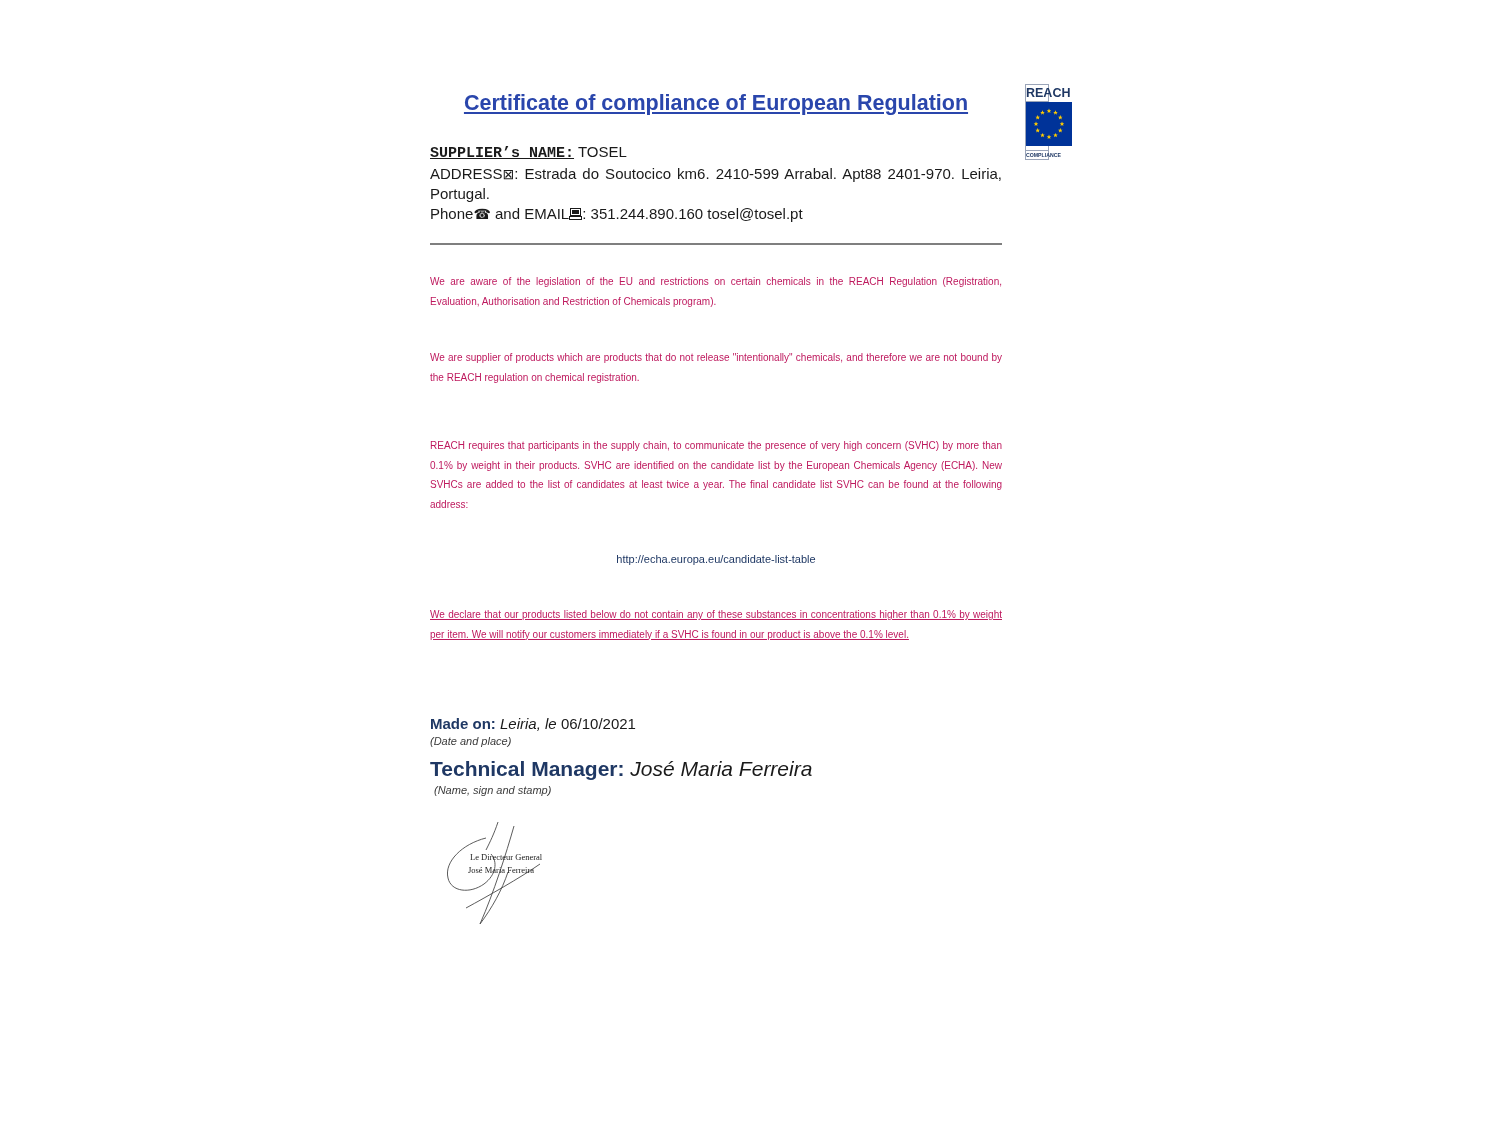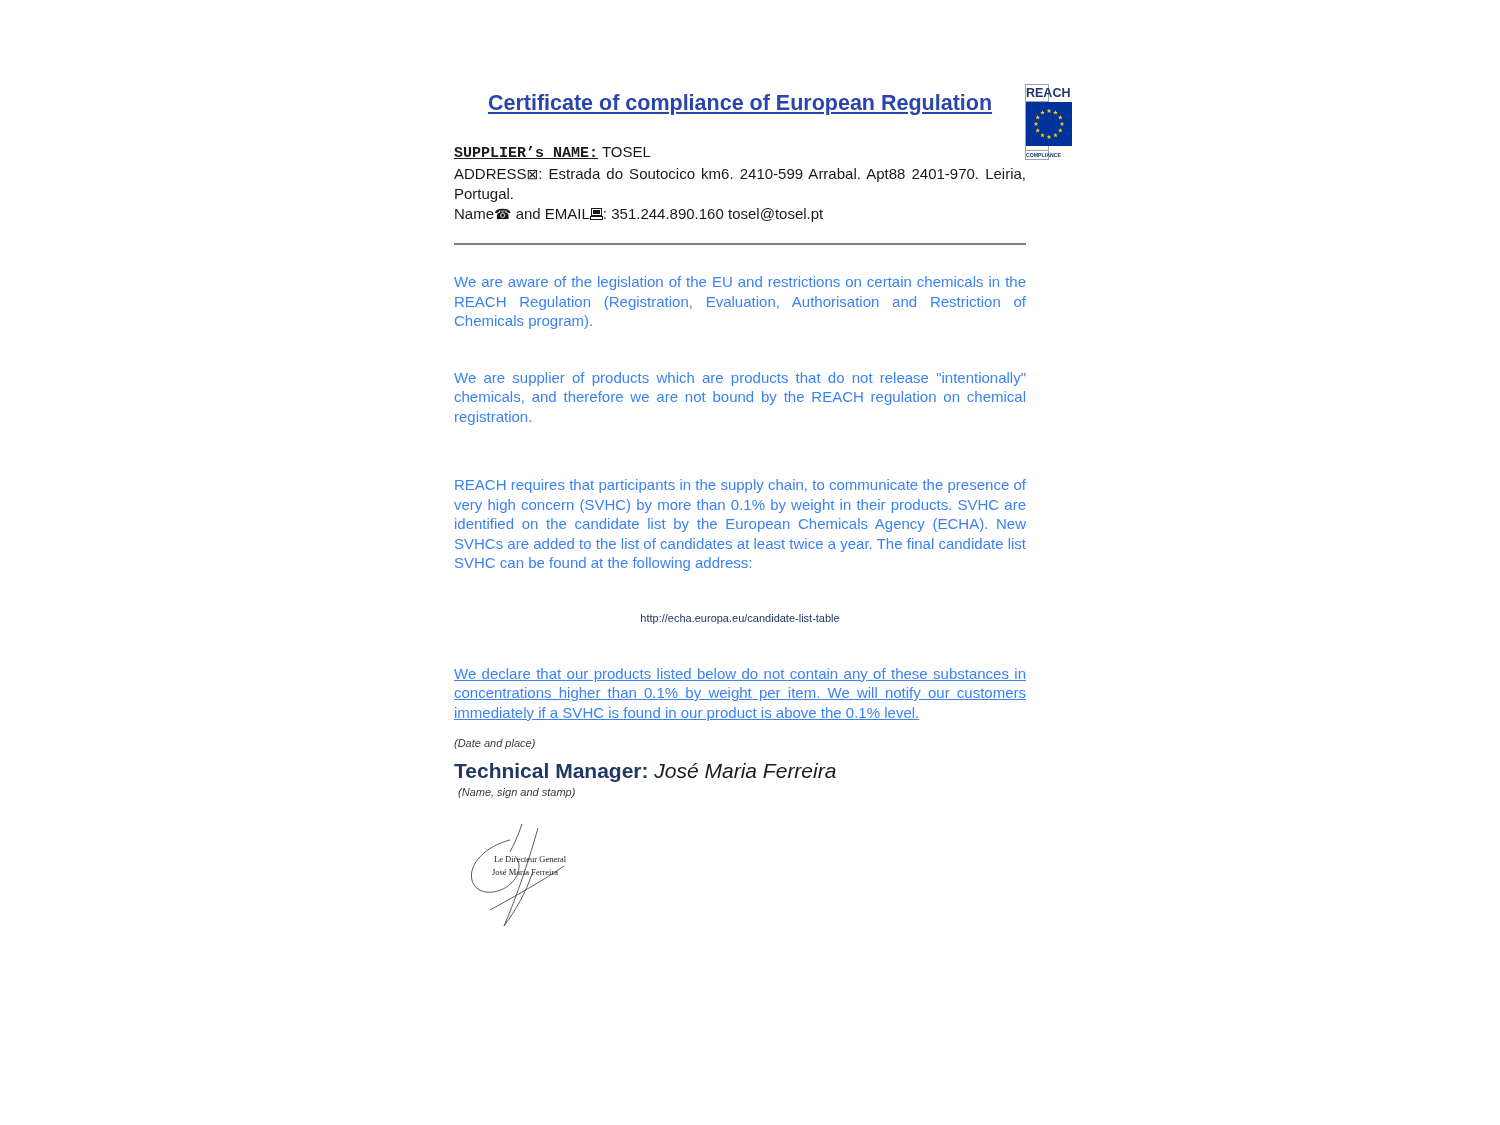--- a/index.html
+++ b/index.html
@@ -9,21 +9,21 @@
     font-family:"Liberation Sans", sans-serif;
   }
   .page{
     position:relative;
     width:1500px;height:1125px;
     background:#ffffff;
     overflow:hidden;
   }
   .content{
     position:absolute;
-    left:454px;top:0;
+    left:430px;top:0;
     width:572px;
   }
   .title{
     margin-top:88px;
     text-align:center;
     color:#2a46ac;
     font-size:21.5px;
     font-weight:bold;
     line-height:31px;
   }
@@ -37,22 +37,22 @@
   }
   .supplier .lbl-underline{font-weight:bold;text-decoration:underline;font-family:Liberation Mono, monospace;}
   .icon-glyph{font-size:14px;}
   .rule{
     margin-top:19px;
     border:none;
     border-top:2px solid #7f7f7f;
     width:100%;
   }
   .para{
-    color:#3b82f6;
-    font-size:15px;
+    color:#be185d;
+    font-size:10px;
     line-height:19.5px;
     text-align:justify;
   }
   .p1{margin-top:27px;}
   .p2{margin-top:37px;}
   .p3{margin-top:49px;}
   .link-line{
     margin-top:35px;
     text-align:center;
   }
@@ -145,21 +145,21 @@
 
   <div class="content">
 
     <div class="title">
       <div><span class="tline">Certificate of compliance of European Regulation</span></div>
     </div>
 
     <div class="supplier">
       <span class="lbl-underline">SUPPLIER’s NAME:</span><span> TOSEL</span><br>
       <span>ADDRESS</span><span class="icon-glyph">⊠</span><span>: Estrada do Soutocico km6. 2410-599 Arrabal. Apt88 2401-970. Leiria, Portugal.</span><br>
-      <span>Name</span><span class="icon-glyph">☎</span><span> and EMAIL</span><span><svg width="13" height="12" viewBox="0 0 13 12" style="vertical-align:-1px">
+      <span>Phone</span><span class="icon-glyph">☎</span><span> and EMAIL</span><span><svg width="13" height="12" viewBox="0 0 13 12" style="vertical-align:-1px">
             <rect x="1.5" y="0.5" width="10" height="7" fill="none" stroke="#1a1a1a" stroke-width="1"></rect>
             <rect x="3" y="2" width="7" height="4" fill="#1a1a1a"></rect>
             <rect x="0.5" y="8.5" width="12" height="3" fill="none" stroke="#1a1a1a" stroke-width="1"></rect>
           </svg></span><span>: 351.244.890.160 tosel@tosel.pt</span>
     </div>
 
     <hr class="rule">
 
     <p class="para p1">We are aware of the legislation of the EU and restrictions on certain chemicals in the REACH Regulation (Registration, Evaluation, Authorisation and Restriction of Chemicals program).</p>
 
@@ -167,20 +167,23 @@
 
     <p class="para p3">REACH requires that participants in the supply chain, to communicate the presence of very high concern (SVHC) by more than 0.1% by weight in their products. SVHC are identified on the candidate list by the European Chemicals Agency (ECHA). New SVHCs are added to the list of candidates at least twice a year. The final candidate list SVHC can be found at the following address:</p>
 
     <div class="link-line">
       <a>http://echa.europa.eu/candidate-list-table</a>
     </div>
 
     <p class="para p4">We declare that our products listed below do not contain any of these substances in concentrations higher than 0.1% by weight per item. We will notify our customers immediately if a SVHC is found in our product is above the 0.1% level.</p>
 
 
+    <div class="made-on">
+      <span class="b">Made on:</span><span class="it"> Leiria, le </span><span class="dt">06/10/2021</span>
+    </div>
     <div class="small-note">(Date and place)</div>
 
     <div class="manager">
       <span class="b">Technical Manager:</span><span class="it"> José Maria Ferreira</span>
     </div>
     <div class="small-note note-indent">(Name, sign and stamp)</div>
 
     <div class="signature">
       <svg width="140" height="110" viewBox="0 0 140 110" xmlns="http://www.w3.org/2000/svg">
         <g fill="none" stroke="#4a4a4a" stroke-width="0.9">

